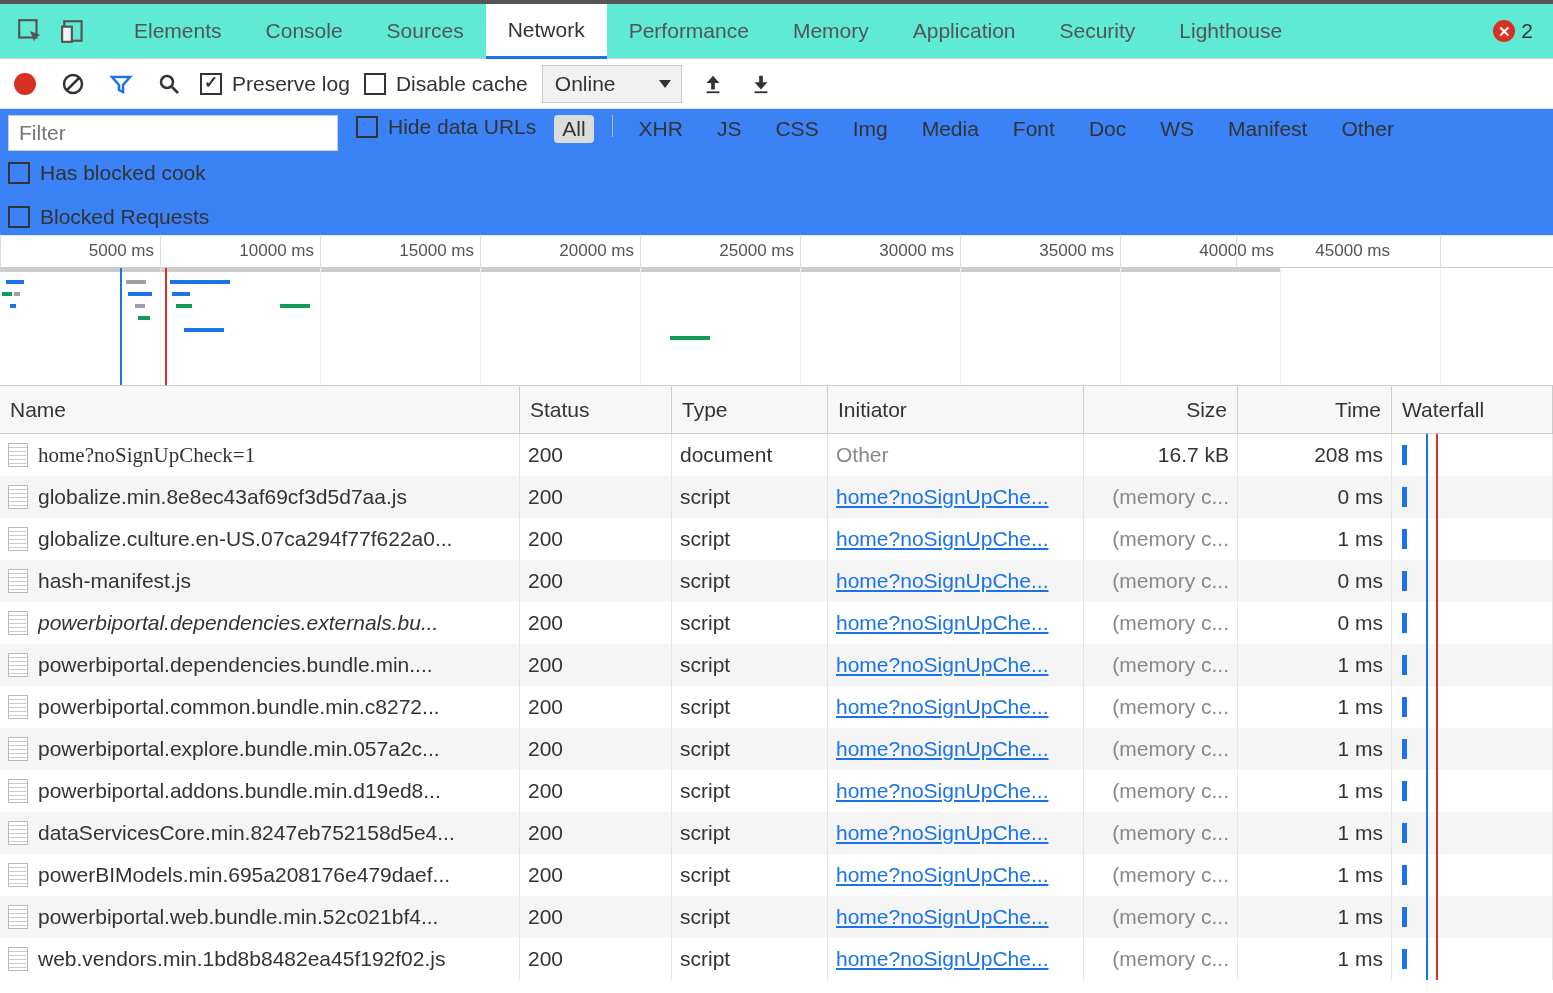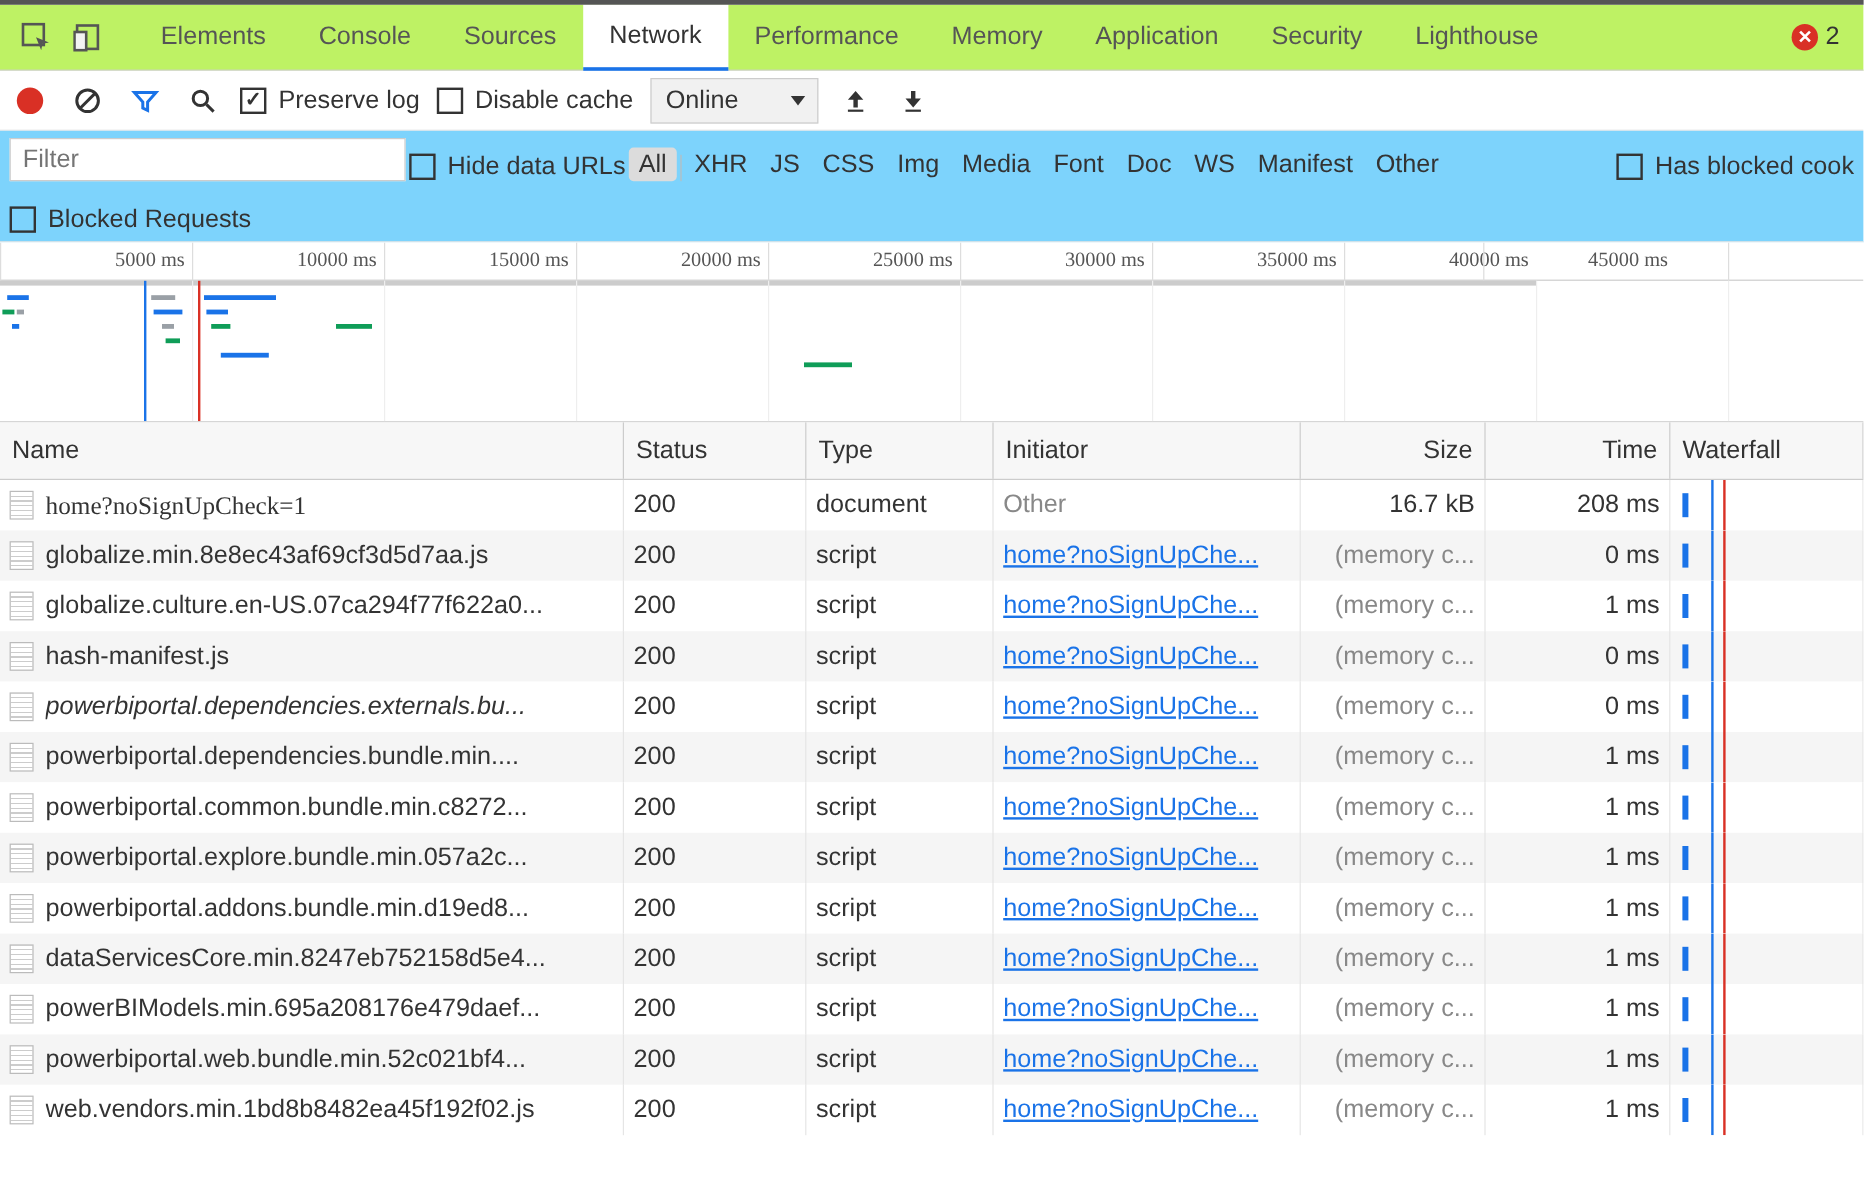--- a/index.html
+++ b/index.html
@@ -13,21 +13,21 @@
     width: 1553px;
     height: 993px;
     overflow: hidden;
     border-top: 4px solid #555;
   }
   
   .tabbar {
     display: flex;
     align-items: center;
     height: 55px;
-    background: #bef264;
+    background: #5eead4;
     border-bottom: 1px solid #ccc;
     padding: 0 8px;
     gap: 0;
   }
   .tabbar .icon-btn {
     width: 44px; height: 44px;
     display:flex; align-items:center; justify-content:center;
     border-radius: 0;
     cursor:pointer;
   }
@@ -79,24 +79,24 @@
     padding: 0 30px 0 12px; position:relative; cursor:pointer;
     display:flex; align-items:center;
   }
   .throttle-select::after {
     content:""; position:absolute; right:10px; top:50%;
     border-left:6px solid transparent; border-right:6px solid transparent;
     border-top:8px solid #333; transform:translateY(-50%);
   }
   
   .filterbar {
-    display:flex; flex-wrap:wrap; align-items:flex-end;
+    display:flex; flex-wrap:wrap; align-items:flex-start;
     padding: 6px 8px;
-    gap: 3px;
-    background:#7dd3fc;
+    gap: 18px;
+    background:#3b82f6;
     border-bottom:1px solid #e5e5e5;
     row-gap: 10px;
   }
   .filter-input {
     width: 330px; height:36px;
     border:1px solid #ccc; padding:0 10px; font-size:21px;
     color:#888;
   }
   .type-chip {
     padding: 2px 8px; cursor:pointer; color:#333;
@@ -114,21 +114,20 @@
   .overview .ticks {
     height:32px; border-bottom:1px solid #ccc;
     position:relative;
   }
   .overview .tick {
     position:absolute; top:0; height:32px;
     border-left:1px solid #ddd;
     font-size:17px; color:#555;
     padding-left:4px;
     text-align:left;
-    font-family:Liberation Serif, serif;
   }
   .overview .tick span { position:absolute; right:6px; top:5px; white-space:nowrap; }
   .overview .dcl-line { position:absolute; top:32px; bottom:0; width:2px; background:#1a73e8; }
   .overview .load-line { position:absolute; top:32px; bottom:0; width:2px; background:#d93025; }
   .overview .col-line { position:absolute; top:32px; bottom:0; width:1px; background:#eee; }
   .overview .scrub { position:absolute; left:0; top:32px; height:4px; width:1280px; background:#ccc; }
   .overview .bar {
     position:absolute; height:4px; background:#1a73e8;
   }
   .overview .bar.green { background:#0f9d58; }

